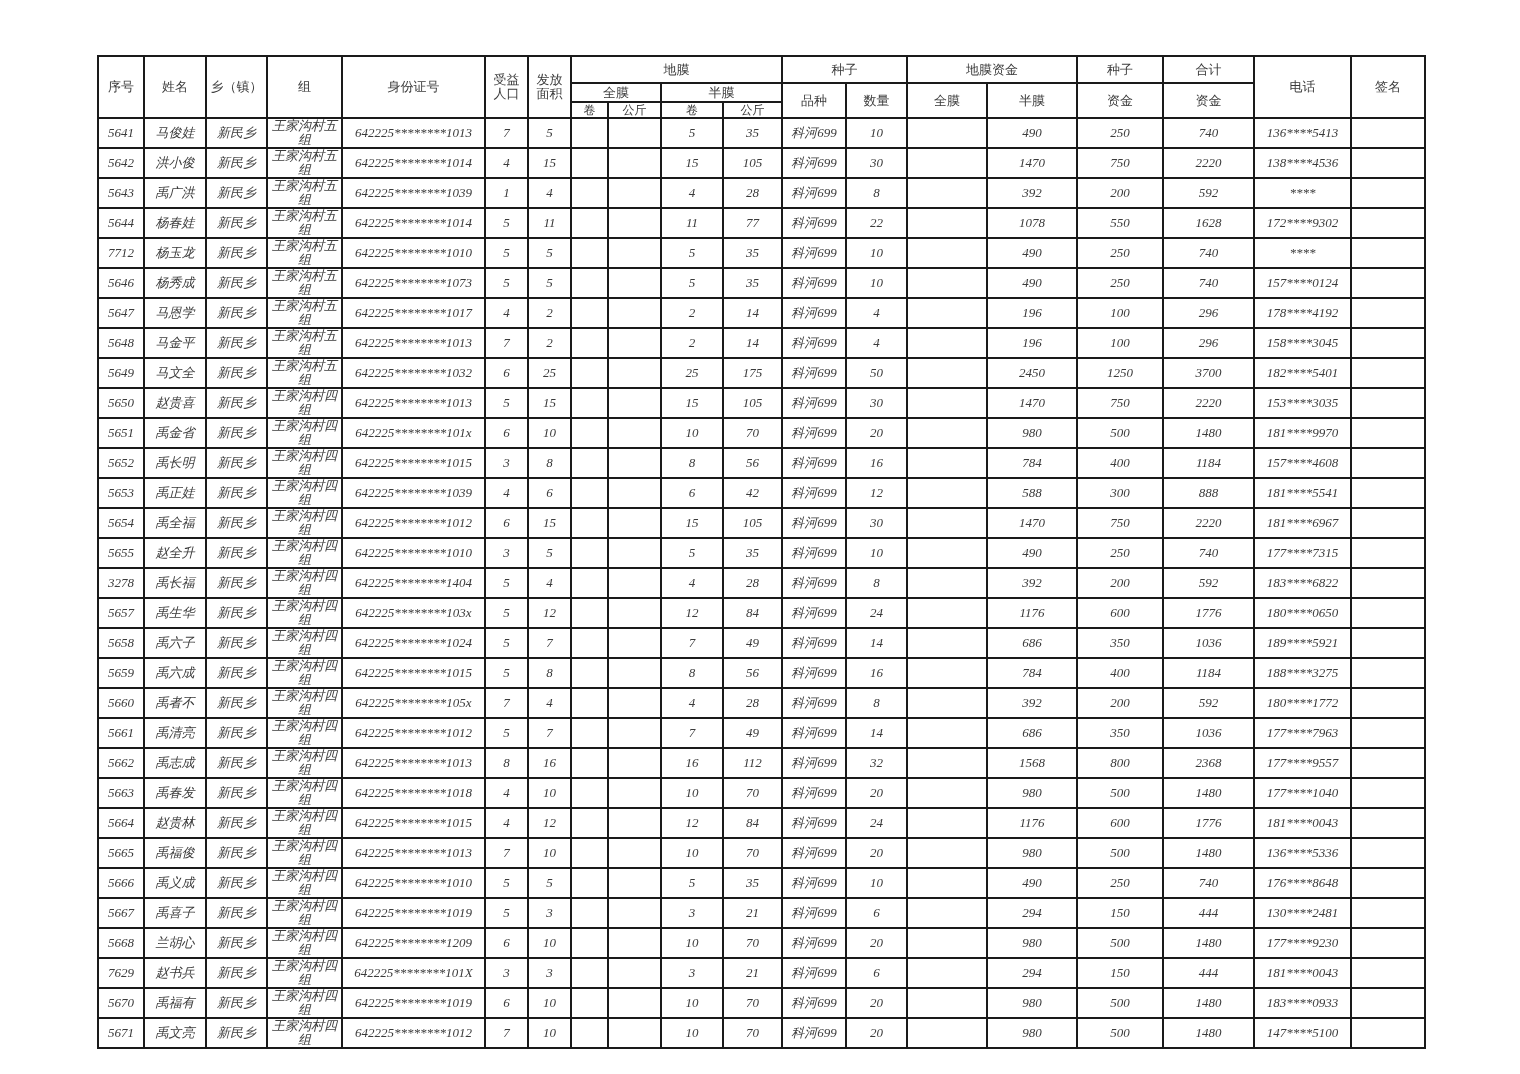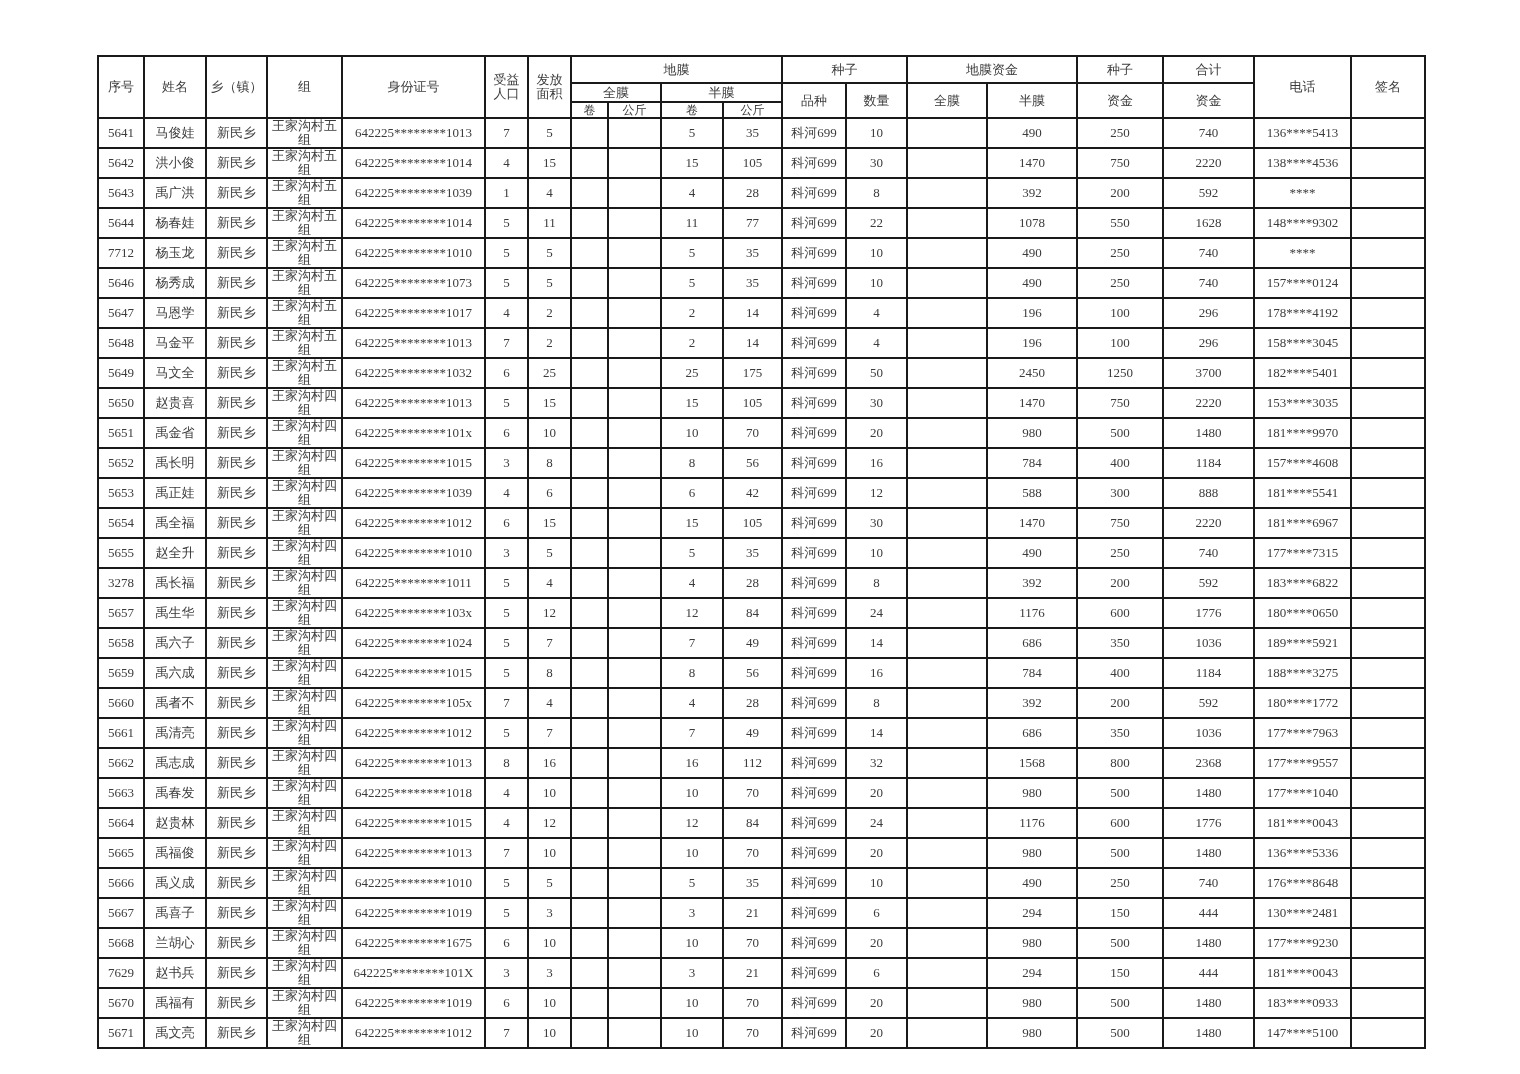--- a/index.html
+++ b/index.html
@@ -29,21 +29,21 @@
     font-weight: normal;
     padding: 0 1px;
     line-height: 14px;
   }
   thead th { font-size: 13px; }
   thead tr.h1 { height: 27px; }
   thead tr.h2 { height: 19px; }
   thead tr.h3 { height: 15px; }
   thead th.sub { font-size: 12px; }
   .prewrap { white-space: pre-line; margin-top: 24px; }
-  tbody tr { height: 28.4px; }
+  tbody tr { height: 28.4px; font-style: italic; }
   tbody td { font-size: 13px; }
 </style>
 </head>
 <body>
 
 <div class="sheet">
   <table>
     <colgroup>
       <col style="width:46px">
         <col style="width:62px">
@@ -176,21 +176,21 @@
           <td></td>
           <td></td>
           <td>11</td>
           <td>77</td>
           <td>科河699</td>
           <td>22</td>
           <td></td>
           <td>1078</td>
           <td>550</td>
           <td>1628</td>
-          <td>148****9302</td>
+          <td>172****9302</td>
           <td></td>
         </tr>
         <tr>
           <td>7712</td>
           <td>杨玉龙</td>
           <td>新民乡</td>
           <td>王家沟村五组</td>
           <td>642225********1010</td>
           <td>5</td>
           <td>5</td>
@@ -415,21 +415,21 @@
           <td>250</td>
           <td>740</td>
           <td>177****7315</td>
           <td></td>
         </tr>
         <tr>
           <td>3278</td>
           <td>禹长福</td>
           <td>新民乡</td>
           <td>王家沟村四组</td>
-          <td>642225********1011</td>
+          <td>642225********1404</td>
           <td>5</td>
           <td>4</td>
           <td></td>
           <td></td>
           <td>4</td>
           <td>28</td>
           <td>科河699</td>
           <td>8</td>
           <td></td>
           <td>392</td>
@@ -667,21 +667,21 @@
           <td>150</td>
           <td>444</td>
           <td>130****2481</td>
           <td></td>
         </tr>
         <tr>
           <td>5668</td>
           <td>兰胡心</td>
           <td>新民乡</td>
           <td>王家沟村四组</td>
-          <td>642225********1675</td>
+          <td>642225********1209</td>
           <td>6</td>
           <td>10</td>
           <td></td>
           <td></td>
           <td>10</td>
           <td>70</td>
           <td>科河699</td>
           <td>20</td>
           <td></td>
           <td>980</td>

